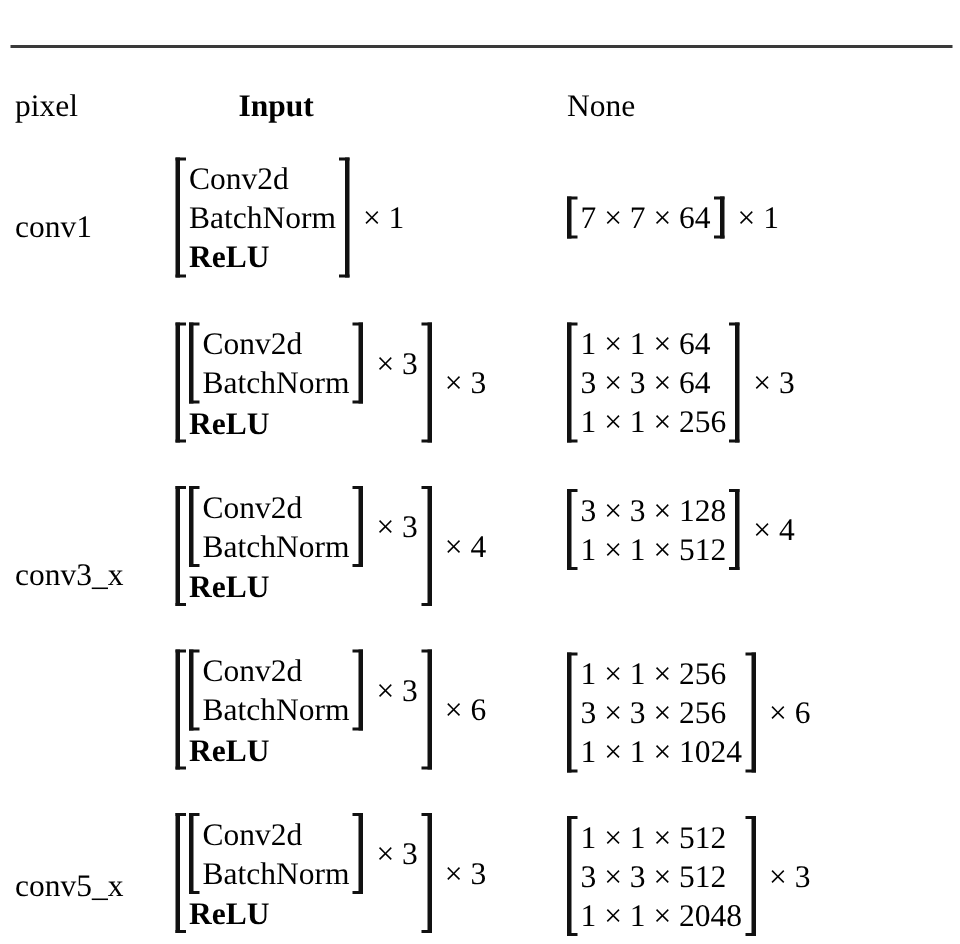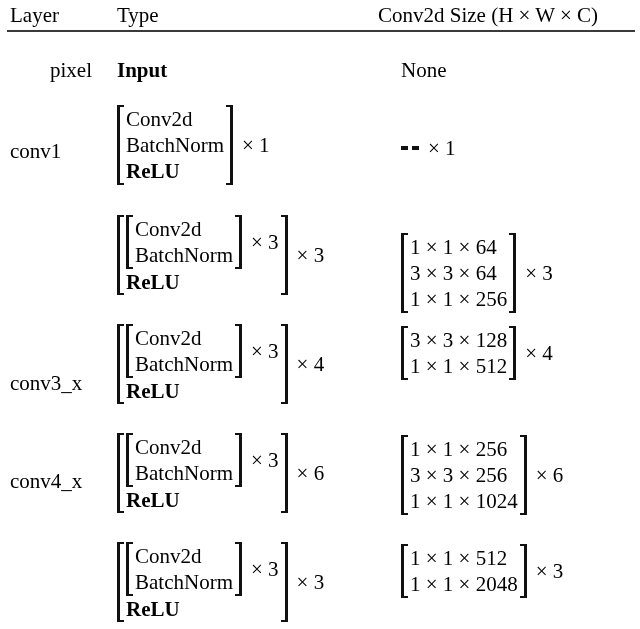--- a/index.html
+++ b/index.html
@@ -58,21 +58,21 @@
     width: 640px;
   }
   .cell {
     position: absolute;
     font-size: 21px;
     line-height: 25px;
     white-space: nowrap;
   }
   .cell.c-layer { left: 10px; }
   .cell.c-type  { left: 117px; }
-  .cell.c-size  { left: 378px; margin-left: 23px; }
+  .cell.c-size  { left: 378px; }
 
   .bold { font-weight: bold; }
 
   
   .bracket {
     display: inline-flex;
     align-items: stretch;
     vertical-align: middle;
     justify-content: flex-end;
   }
@@ -126,30 +126,25 @@
     font-size: 21px;
     line-height: 26px;
     white-space: nowrap;
   }
 </style>
 </head>
 <body>
 
 <div class="table">
 
-  <div class="header-row">
-    <div class="hcell c-layer">Layer</div>
-    <div class="hcell c-type">Type</div>
-    <div class="hcell c-size">Conv2d Size (H × W × C)</div>
-  </div>
   <div class="rule rule-head"></div>
 
   <div class="row" style="top:54px;height:40px;">
-    <div class="cell c-layer" style="top:4px;margin-left:40px;">pixel</div>
-    <div class="cell c-type bold" style="top:4px;">Input</div>
+    <div class="cell c-layer" style="top:4px;">pixel</div>
+    <div class="cell c-type bold" style="top:4px;margin-left:42px;">Input</div>
     <div class="cell c-size" style="top:4px;">None</div>
   </div>
 
   <div class="row" style="top:105px;height:95px;">
     <div class="cell c-layer" style="top:34px;">conv1</div>
 
     <div class="cell c-type" style="top:0px;">
       <span class="grp">
         <span class="bracket">
           <span class="bk left"></span>
@@ -161,20 +156,23 @@
           <span class="bk right"></span>
         </span>
         <span class="mult">× 1</span>
       </span>
     </div>
 
     <div class="cell c-size" style="top:26px;">
       <span class="grp">
         <span class="bracket">
           <span class="bk left"></span>
+          <span class="stack">
+            <span class="ln">7 × 7 × 64</span>
+          </span>
           <span class="bk right"></span>
         </span>
         <span class="mult">× 1</span>
       </span>
     </div>
   </div>
 
   <div class="row" style="top:215px;height:100px;">
 
     <div class="cell c-type" style="top:0px;">
@@ -194,21 +192,21 @@
               <span class="mult">× 3</span>
             </span>
             <span class="inner-bottom bold">ReLU</span>
           </span>
           <span class="bk right"></span>
         </span>
         <span class="mult">× 3</span>
       </span>
     </div>
 
-    <div class="cell c-size" style="top:18px;">
+    <div class="cell c-size" style="top:0;">
       <span class="grp">
         <span class="bracket">
           <span class="bk left"></span>
           <span class="stack">
             <span class="ln">1 × 1 × 64</span>
             <span class="ln">3 × 3 × 64</span>
             <span class="ln">1 × 1 × 256</span>
           </span>
           <span class="bk right"></span>
         </span>
@@ -253,21 +251,20 @@
             <span class="ln">1 × 1 × 512</span>
           </span>
           <span class="bk right"></span>
         </span>
         <span class="mult">× 4</span>
       </span>
     </div>
   </div>
 
   <div class="row" style="top:433px;height:100px;">
-    <div class="cell c-layer" style="top:36px;">conv4_x</div>
 
     <div class="cell c-type" style="top:0px;">
       <span class="grp">
         <span class="bracket">
           <span class="bk left"></span>
           <span class="inner-wrap">
             <span class="inner-top">
               <span class="bracket">
                 <span class="bk left"></span>
                 <span class="stack">
@@ -296,20 +293,21 @@
             <span class="ln">1 × 1 × 1024</span>
           </span>
           <span class="bk right"></span>
         </span>
         <span class="mult">× 6</span>
       </span>
     </div>
   </div>
 
   <div class="row" style="top:542px;height:100px;">
+    <div class="cell c-layer" style="top:36px;">conv5_x</div>
 
     <div class="cell c-type" style="top:0px;">
       <span class="grp">
         <span class="bracket">
           <span class="bk left"></span>
           <span class="inner-wrap">
             <span class="inner-top">
               <span class="bracket">
                 <span class="bk left"></span>
                 <span class="stack">
@@ -327,20 +325,21 @@
         <span class="mult">× 3</span>
       </span>
     </div>
 
     <div class="cell c-size" style="top:2px;">
       <span class="grp">
         <span class="bracket">
           <span class="bk left"></span>
           <span class="stack">
             <span class="ln">1 × 1 × 512</span>
+            <span class="ln">3 × 3 × 512</span>
             <span class="ln">1 × 1 × 2048</span>
           </span>
           <span class="bk right"></span>
         </span>
         <span class="mult">× 3</span>
       </span>
     </div>
   </div>
 
 </div>

